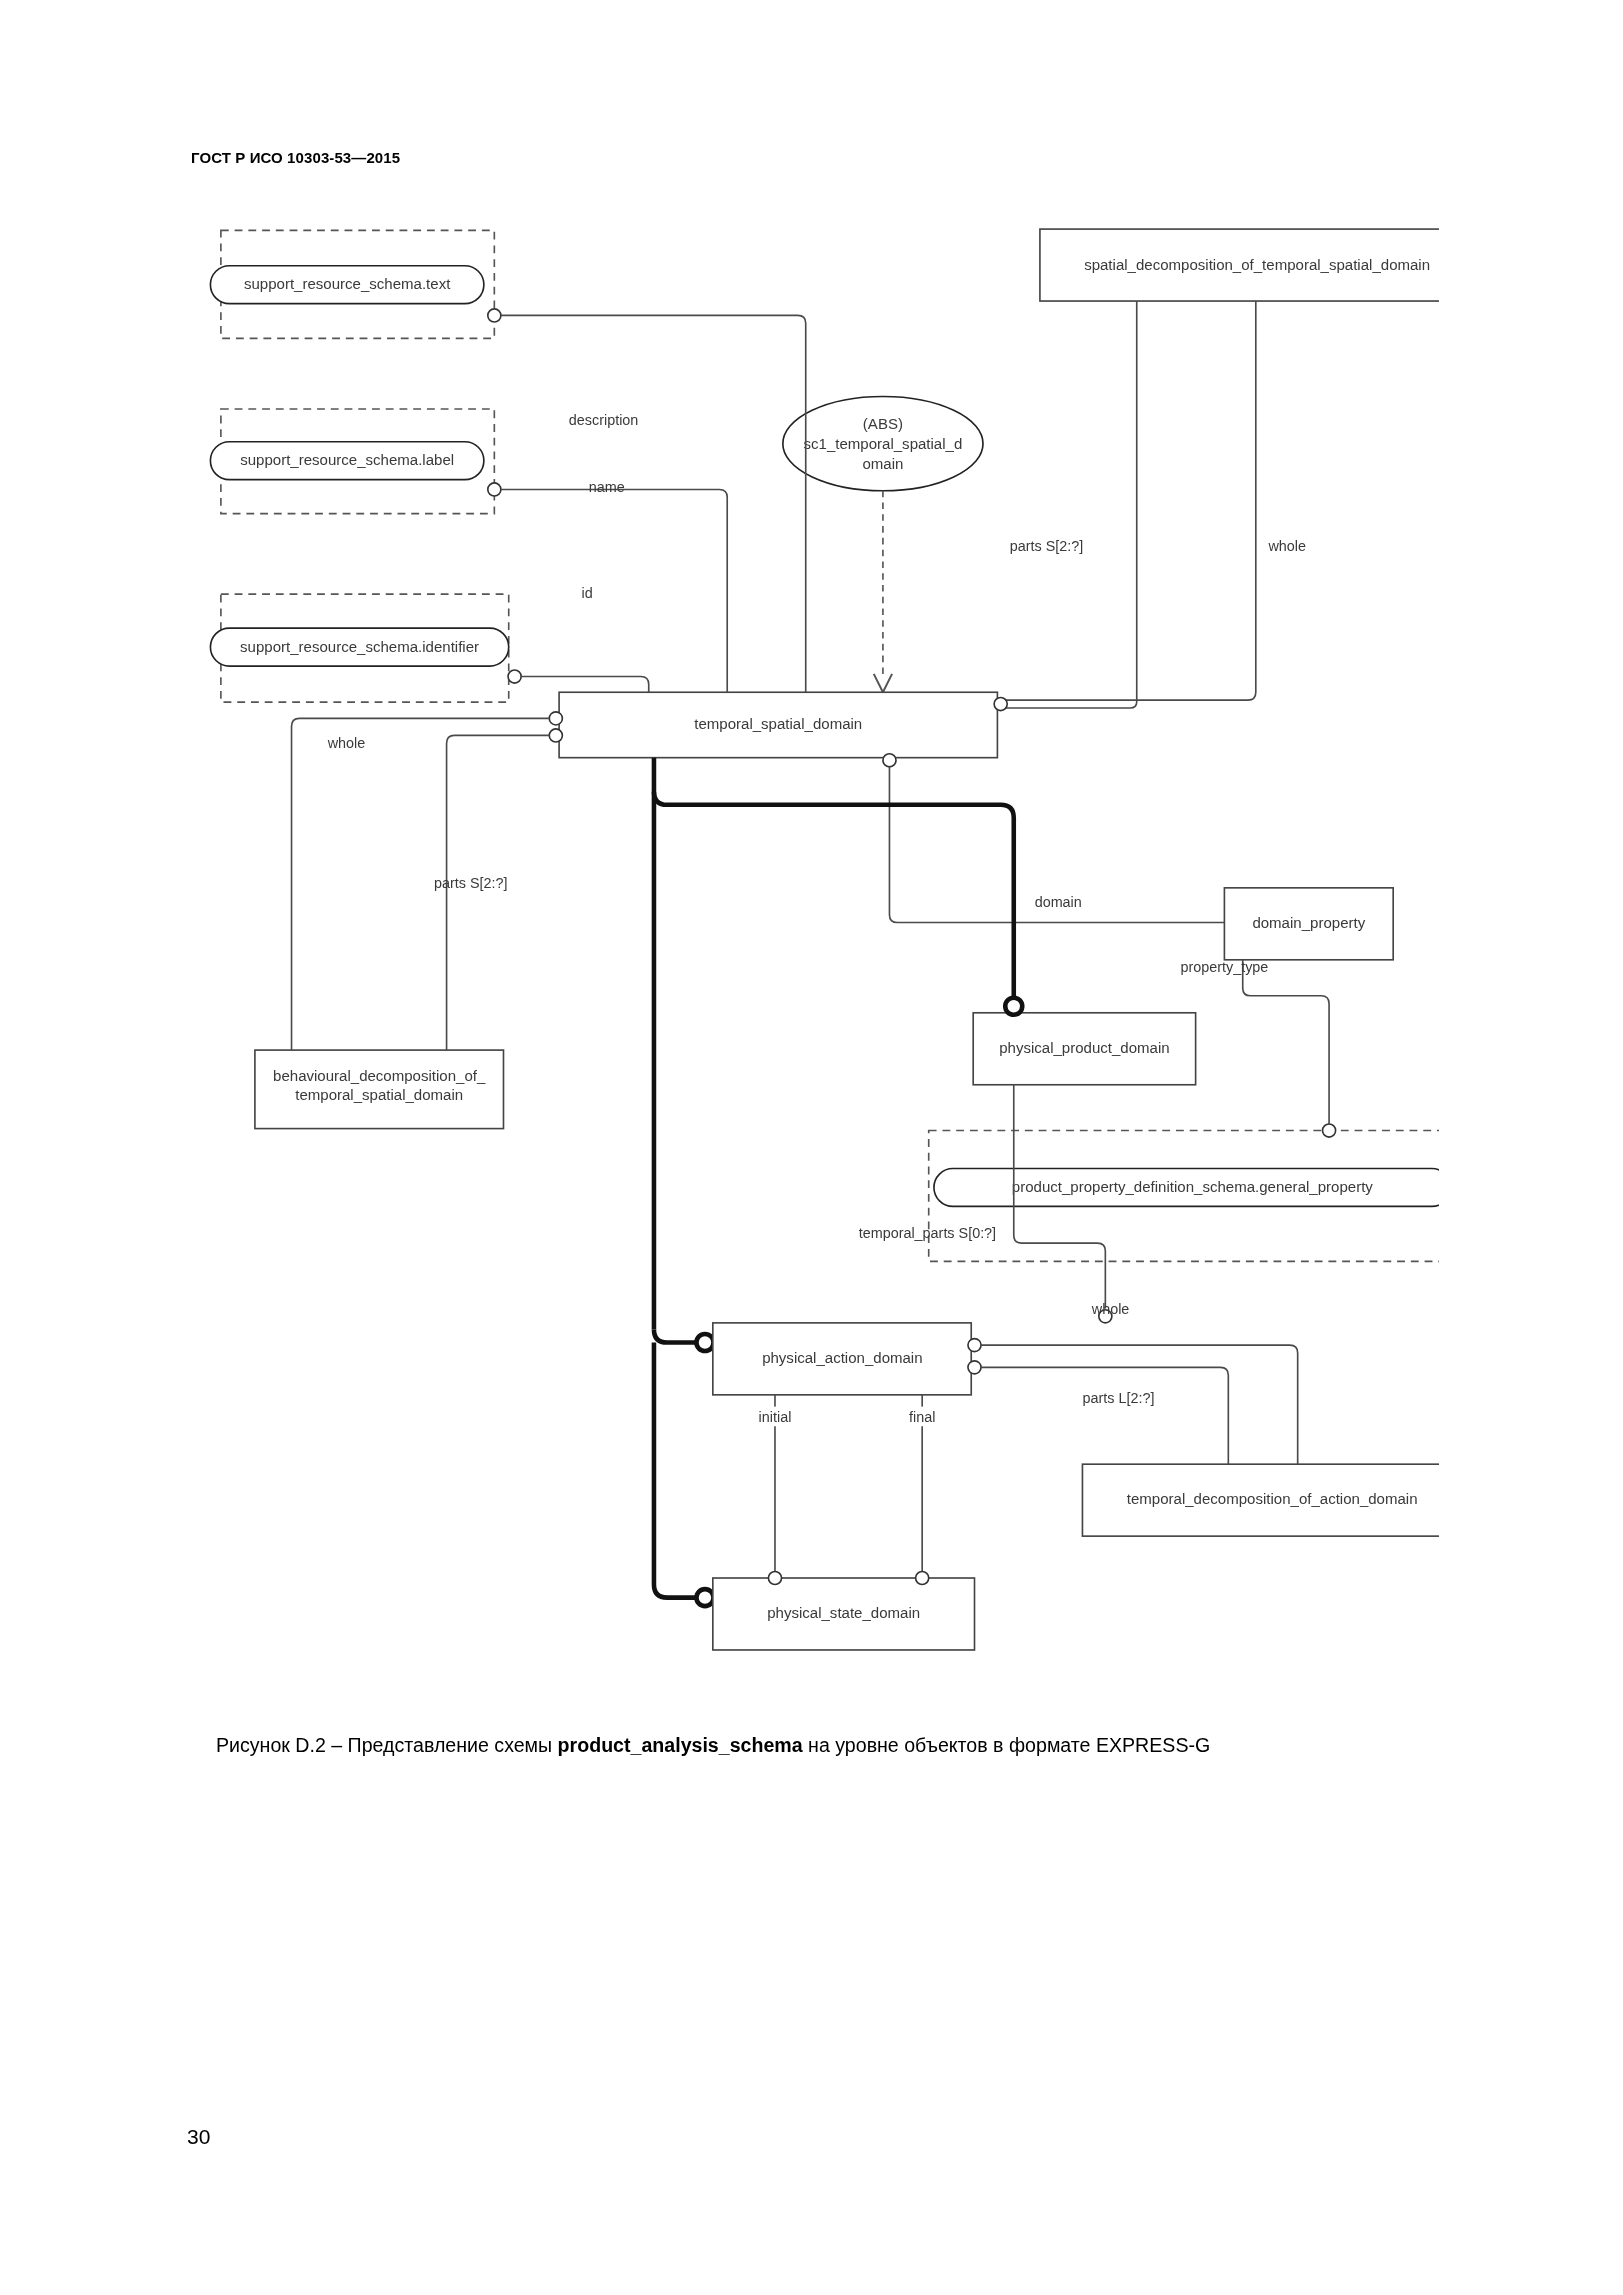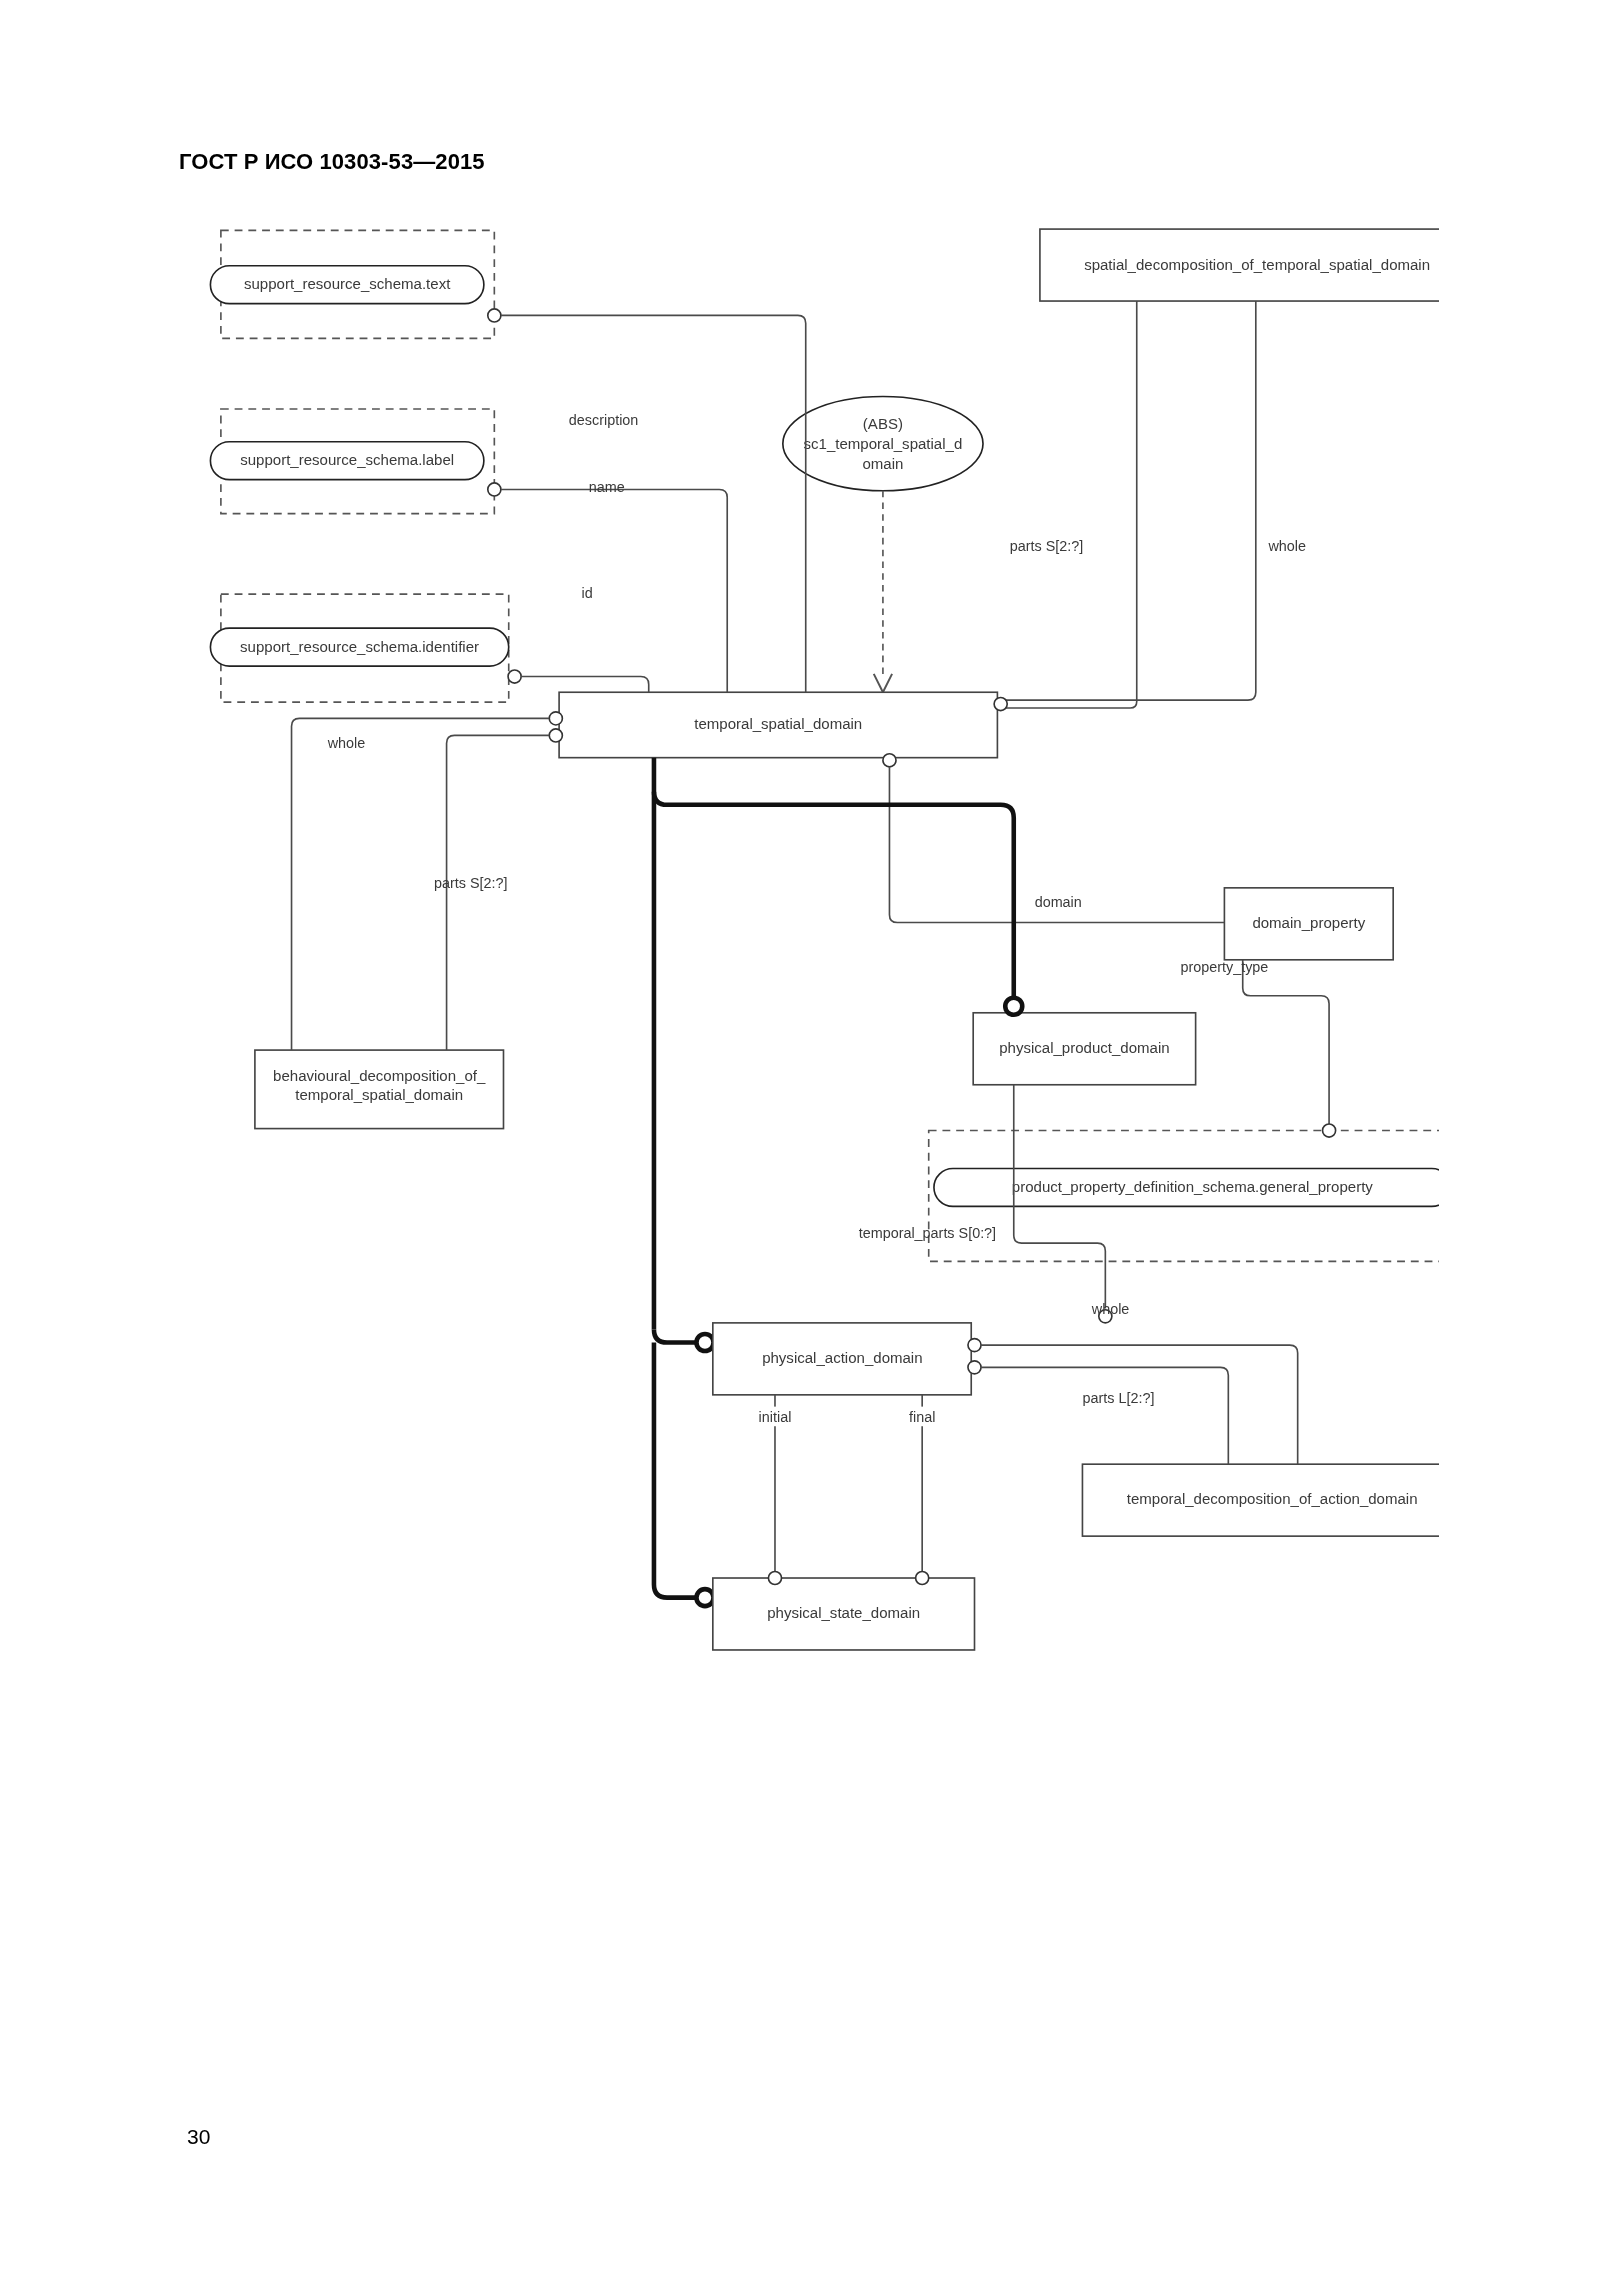--- a/index.html
+++ b/index.html
@@ -14,23 +14,23 @@
     color: #000000;
     position: relative;
     overflow: hidden;
   }
   .page {
     position: absolute;
     inset: 0;
   }
   .doc-header {
     position: absolute;
-    left: 179px;
+    left: 191px;
     top: 149px;
-    font-size: 22px;
+    font-size: 15px;
     font-weight: bold;
     letter-spacing: 0.1px;
     white-space: nowrap;
   }
   .figure-area {
     position: absolute;
     left: 196px;
     top: 216px;
     width: 1243px;
     height: 1485px;
@@ -230,17 +230,18 @@
       <rect x="1065" y="1820" width="90" height="30" fill="#ffffff"></rect>
       <text class="edge-label" x="885" y="1838">initial</text>
       <text class="edge-label" x="1110" y="1838">final</text>
 
       <rect x="830" y="1318" width="120" height="40" fill="#ffffff"></rect>
       <rect x="1055" y="1318" width="120" height="40" fill="#ffffff"></rect>
 
     </svg>
   </div>
 
+  <div class="caption"><span>Рисунок D.2 –  Представление схемы </span><span class="bold">product_analysis_schema</span><span> на уровне объектов в формате EXPRESS-G</span></div>
 
   <div class="page-number">30</div>
 
 </div>
 
 
 </body></html>

